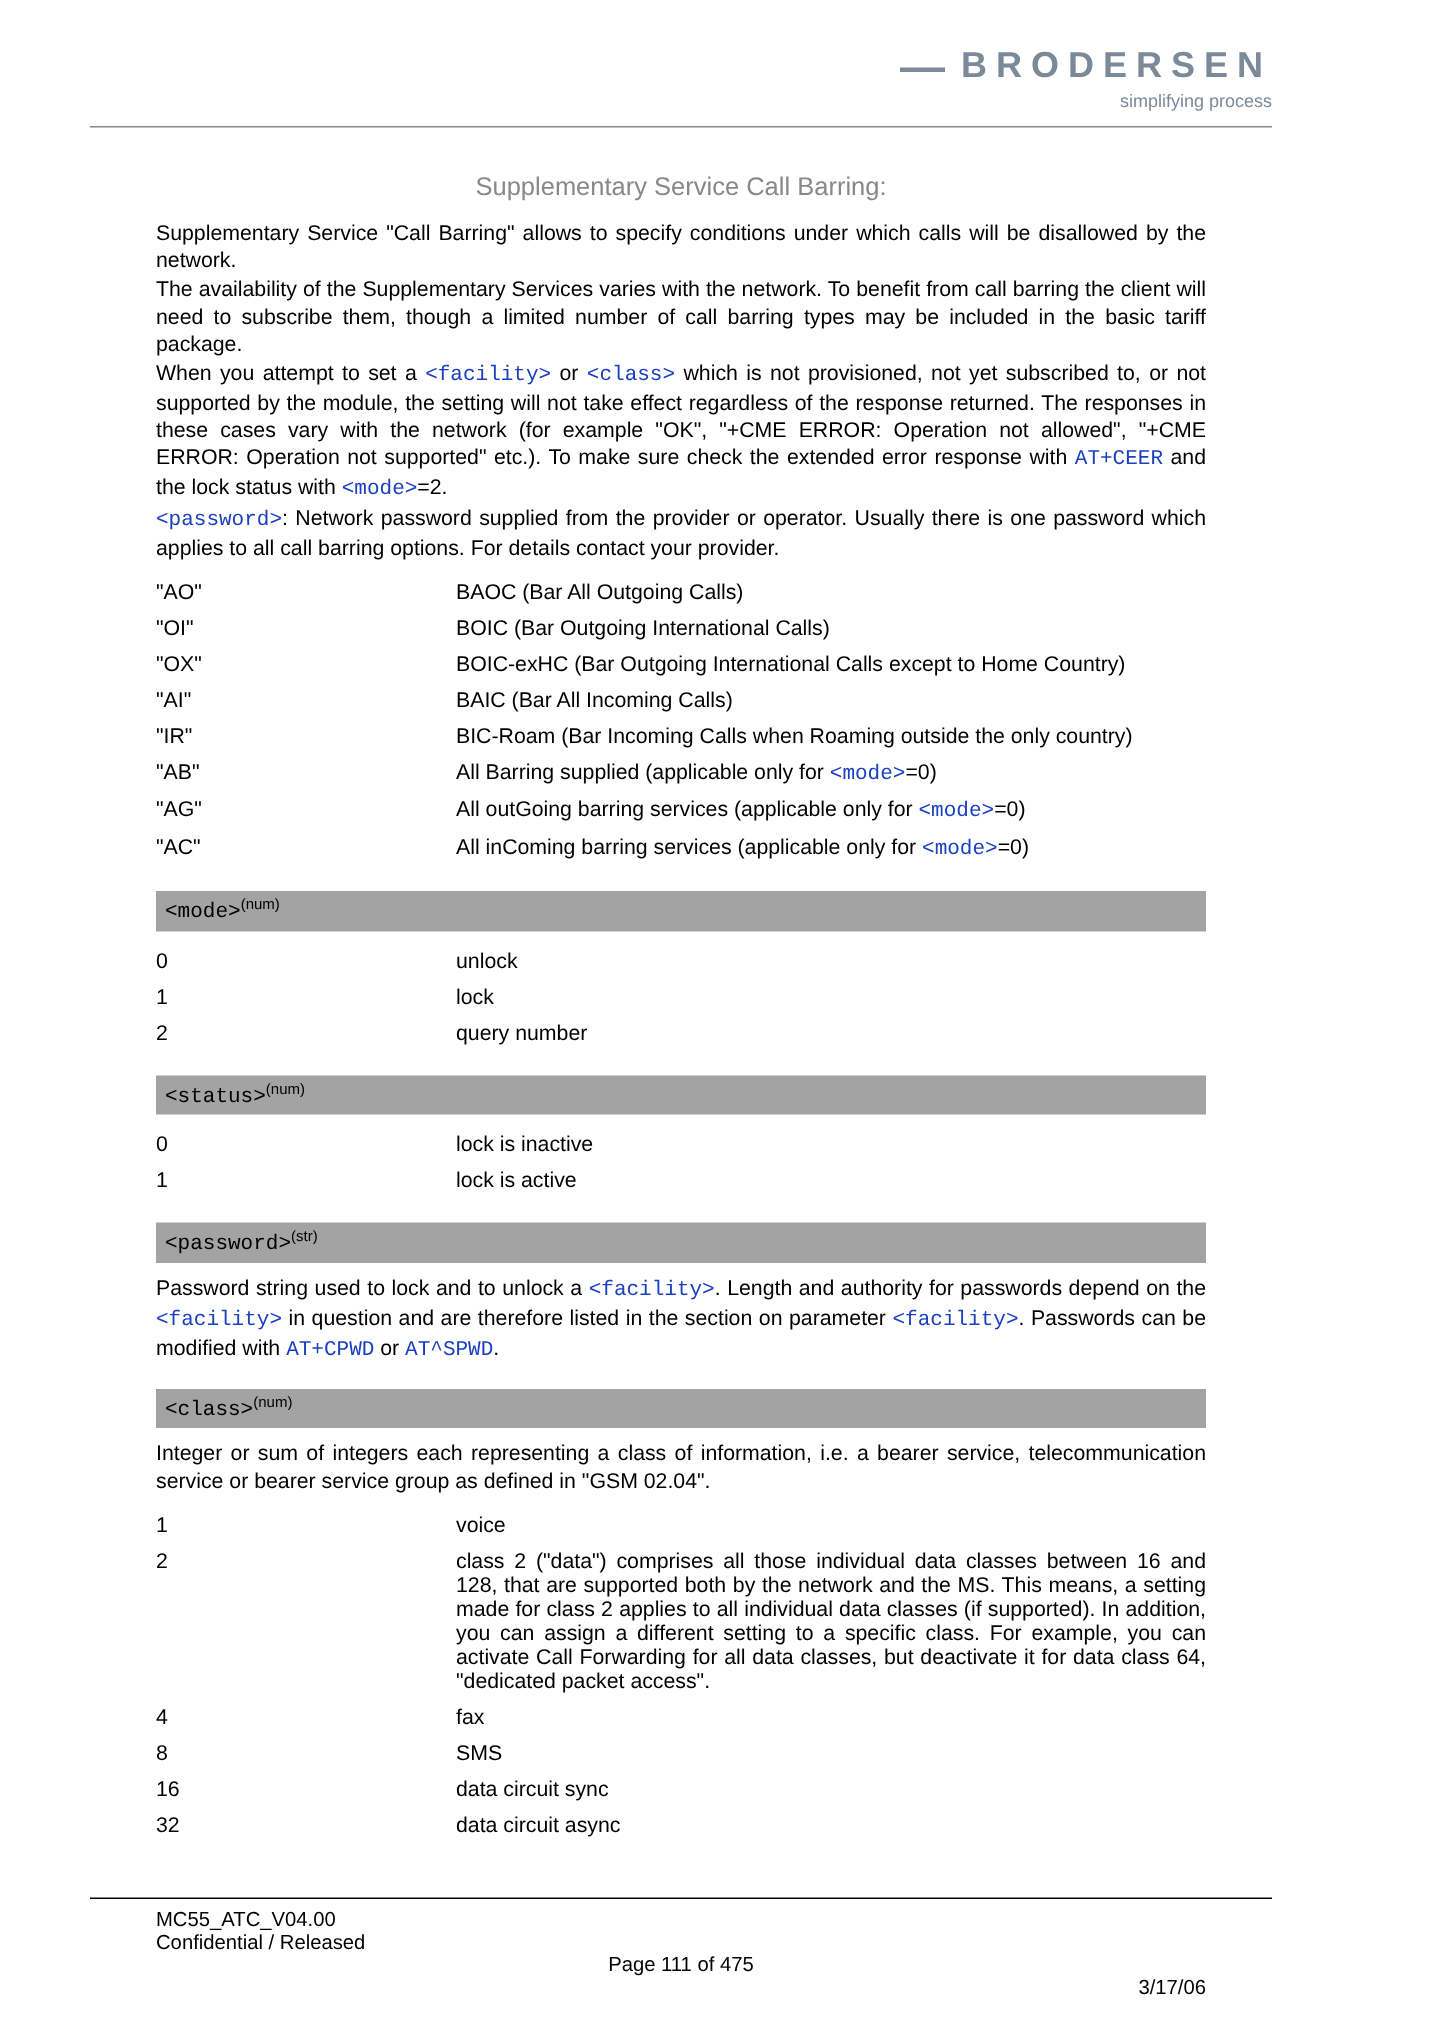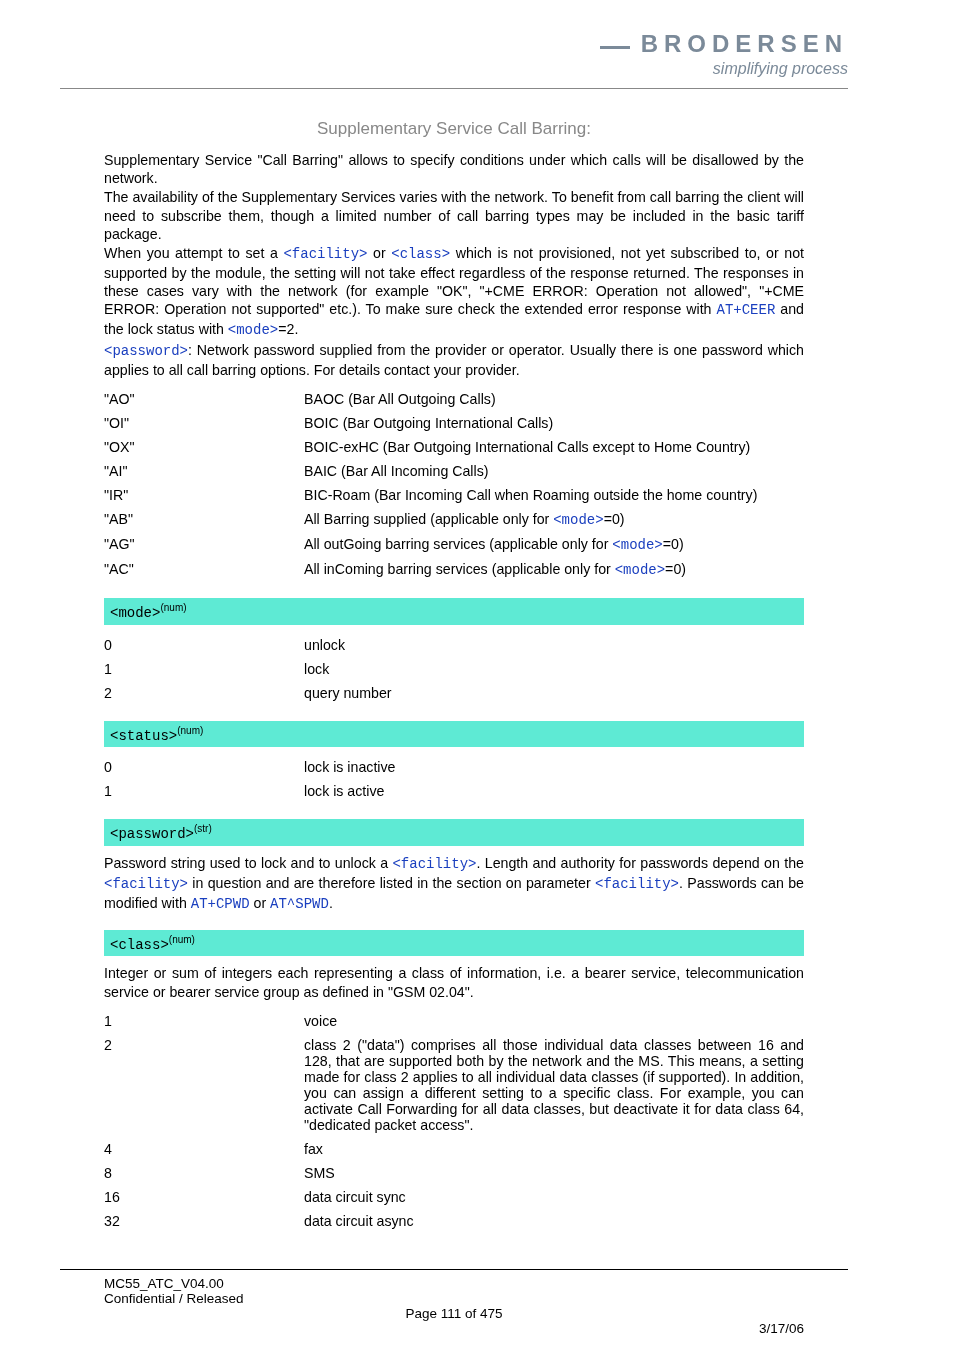--- a/index.html
+++ b/index.html
@@ -1,31 +1,31 @@
 <!DOCTYPE html>
 <html><head>
 <meta charset="utf-8">
 <style>
   * { box-sizing: border-box; margin: 0; padding: 0; }
   html, body { width: 954px; background: #fff; font-family: Arial, Helvetica, sans-serif; color: #000; }
   .page { width: 908px; padding: 30px 60px 30px 60px; }
   .header-row { display: flex; justify-content: flex-end; align-items: flex-end; flex-direction: column; margin-bottom: 10px; }
   .logo { font-family: "Arial Black", Arial, sans-serif; font-weight: 900; letter-spacing: 6px; font-size: 24px; color: #7b8a99; }
-  .tagline { font-size: 16px; color: #7b8a99; margin-top: 2px; font-style: italic; }
+  .tagline { font-size: 12px; color: #7b8a99; margin-top: 2px; }
   .header-accent { height: 3px; background: #7b8a99; width: 30px; margin-right: 6px; display: inline-block; vertical-align: middle; }
   .hr-top { border: none; border-top: 1px solid #888; margin: 8px 0 30px 0; }
   .content { padding: 0 44px; }
   .section-title { color: #888; font-size: 17px; margin-bottom: 12px; text-align: center; }
   p.body { font-size: 14.2px; line-height: 1.28; text-align: justify; margin-bottom: 1px; }
   .mono { font-family: "Courier New", monospace; color: #1a3fbf; font-size: 14px; }
   .monoblk { font-family: "Courier New", monospace; color: #000; font-size: 14px; }
   .tbl { width: 100%; border-collapse: collapse; margin-top: 8px; }
   .tbl td { font-size: 14.2px; padding: 4px 0; vertical-align: top; }
   .tbl td:first-child { width: 200px; }
-  .param-header { background: #5eead4; padding: 4px 6px; margin-top: 16px; font-size: 14px; }
+  .param-header { background: #a3a3a3; padding: 4px 6px; margin-top: 16px; font-size: 14px; }
   .sup { font-size: 10px; vertical-align: super; }
   .hr-bot { border: none; border-top: 1px solid #000; margin: 36px 0 6px 0; }
   .footer { display: flex; justify-content: space-between; font-size: 13.5px; padding: 0 44px; flex-direction: column; }
   .foot-left { text-align: left; }
   .foot-center { text-align: center; }
   .foot-right { text-align: right; }
 </style>
 </head>
 <body>
 
@@ -66,21 +66,21 @@
       <tr>
             <td>"OX"</td>
             <td>BOIC-exHC (Bar Outgoing International Calls except to Home Country)</td>
           </tr>
       <tr>
             <td>"AI"</td>
             <td>BAIC (Bar All Incoming Calls)</td>
           </tr>
       <tr>
             <td>"IR"</td>
-            <td>BIC-Roam (Bar Incoming Call when Roaming outside the home country)</td>
+            <td>BIC-Roam (Bar Incoming Calls when Roaming outside the only country)</td>
           </tr>
       <tr>
             <td>"AB"</td>
             <td><span>All Barring supplied (applicable only for </span><span class="mono">&lt;mode&gt;</span><span>=0)</span></td>
           </tr>
       <tr>
             <td>"AG"</td>
             <td><span>All outGoing barring services (applicable only for </span><span class="mono">&lt;mode&gt;</span><span>=0)</span></td>
           </tr>
       <tr>

